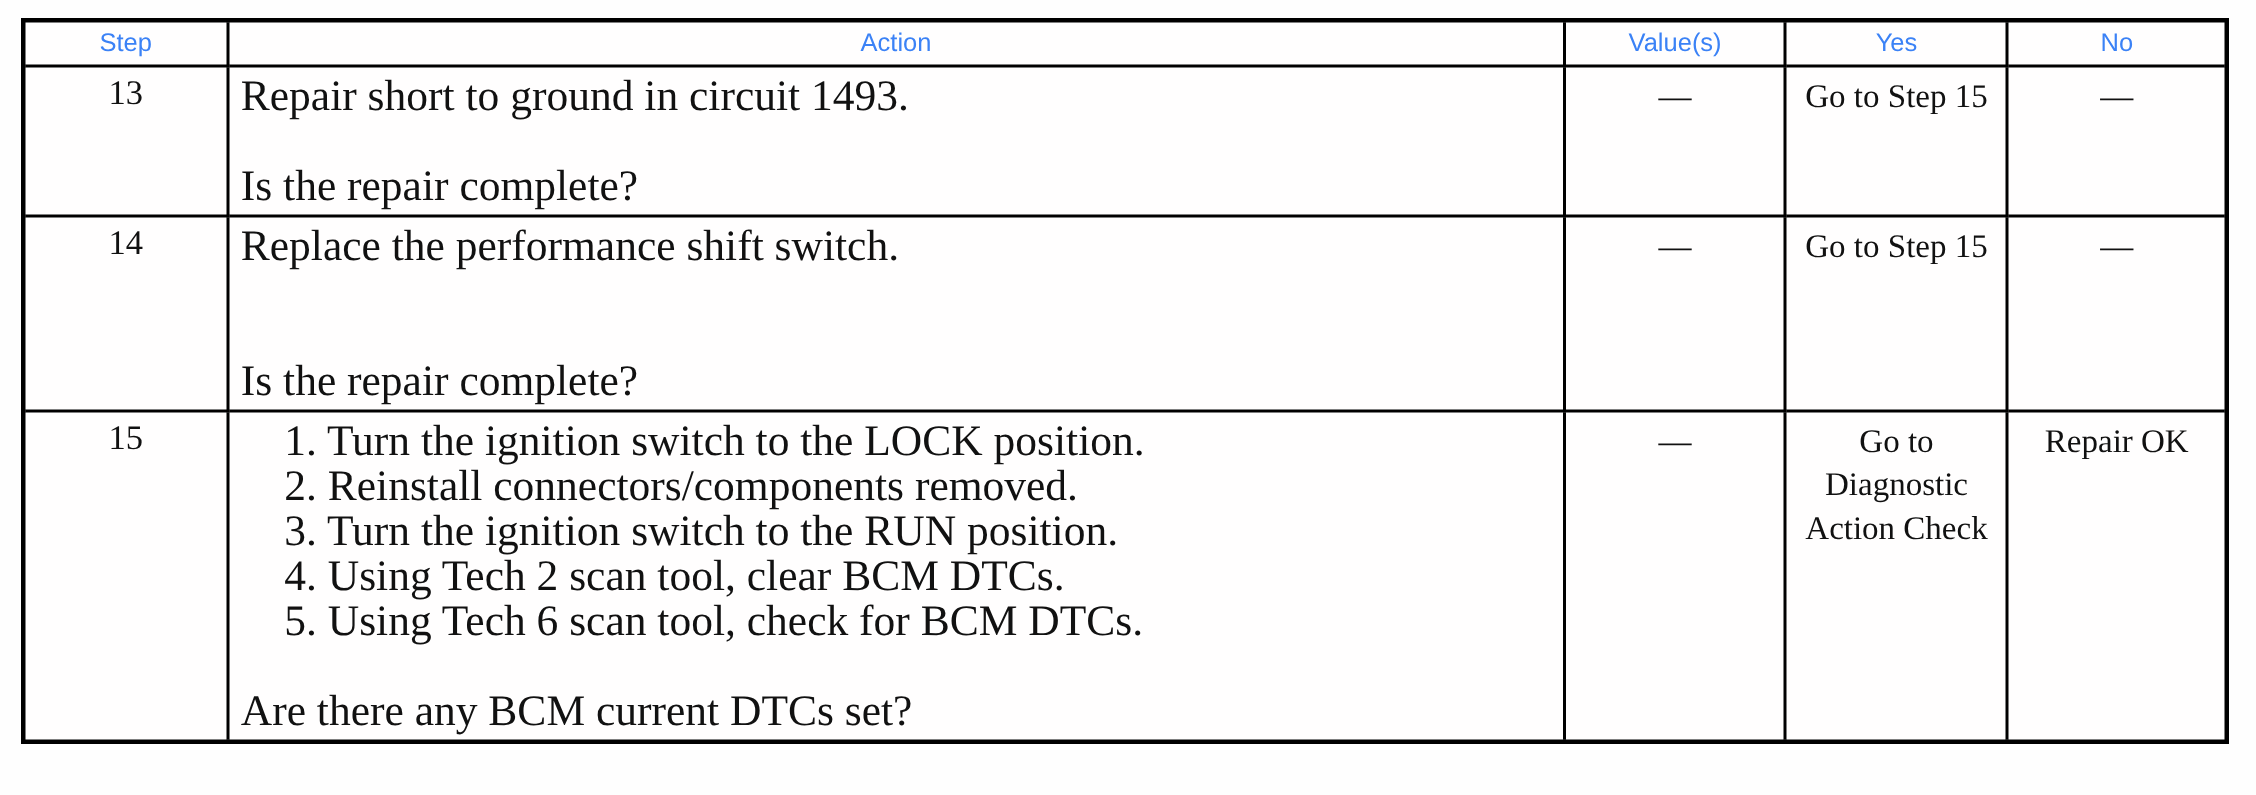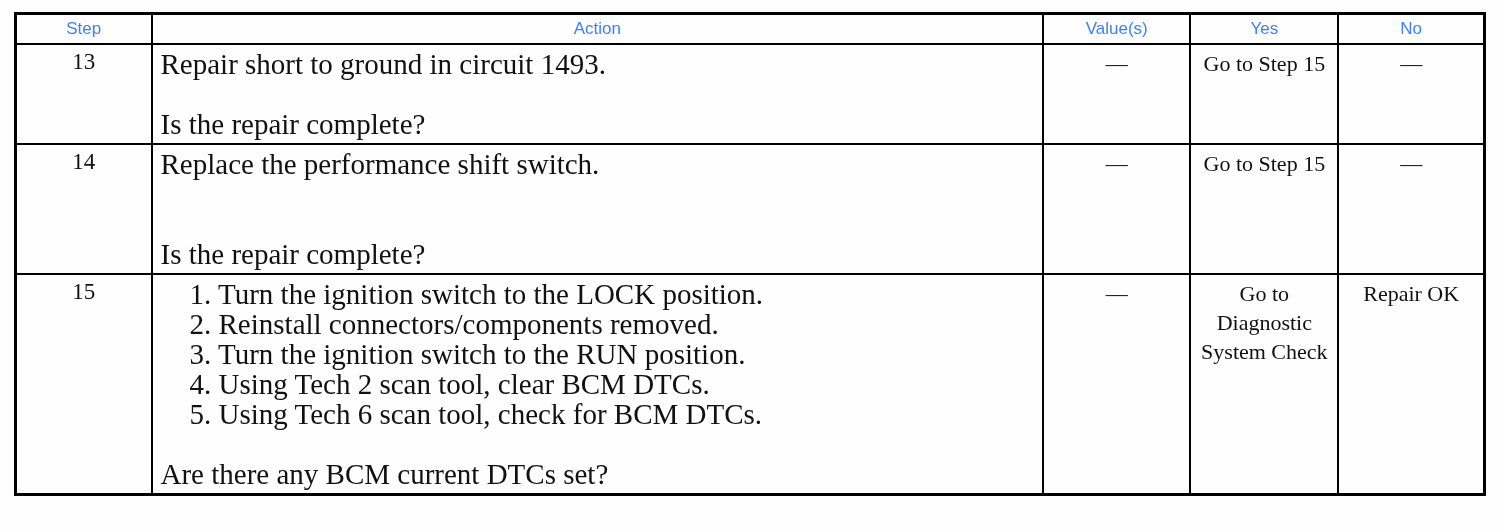--- a/index.html
+++ b/index.html
@@ -121,18 +121,18 @@
           <td class="action-cell">
             <div class="action-line">    1. Turn the ignition switch to the LOCK position.</div>
             <div class="action-line">    2. Reinstall connectors/components removed.</div>
             <div class="action-line">    3. Turn the ignition switch to the RUN position.</div>
             <div class="action-line">    4. Using Tech 2 scan tool, clear BCM DTCs.</div>
             <div class="action-line">    5. Using Tech 6 scan tool, check for BCM DTCs.</div>
             <div class="action-line">&nbsp;</div>
             <div class="action-line">Are there any BCM current DTCs set?</div>
           </td>
           <td class="values-cell">—</td>
-          <td class="yes-cell">Go to Diagnostic System Check</td>
+          <td class="yes-cell">Go to Diagnostic Action Check</td>
           <td class="no-cell">Repair OK</td>
         </tr>
       </tbody>
   </table>
 </div>
 
 </body></html>

